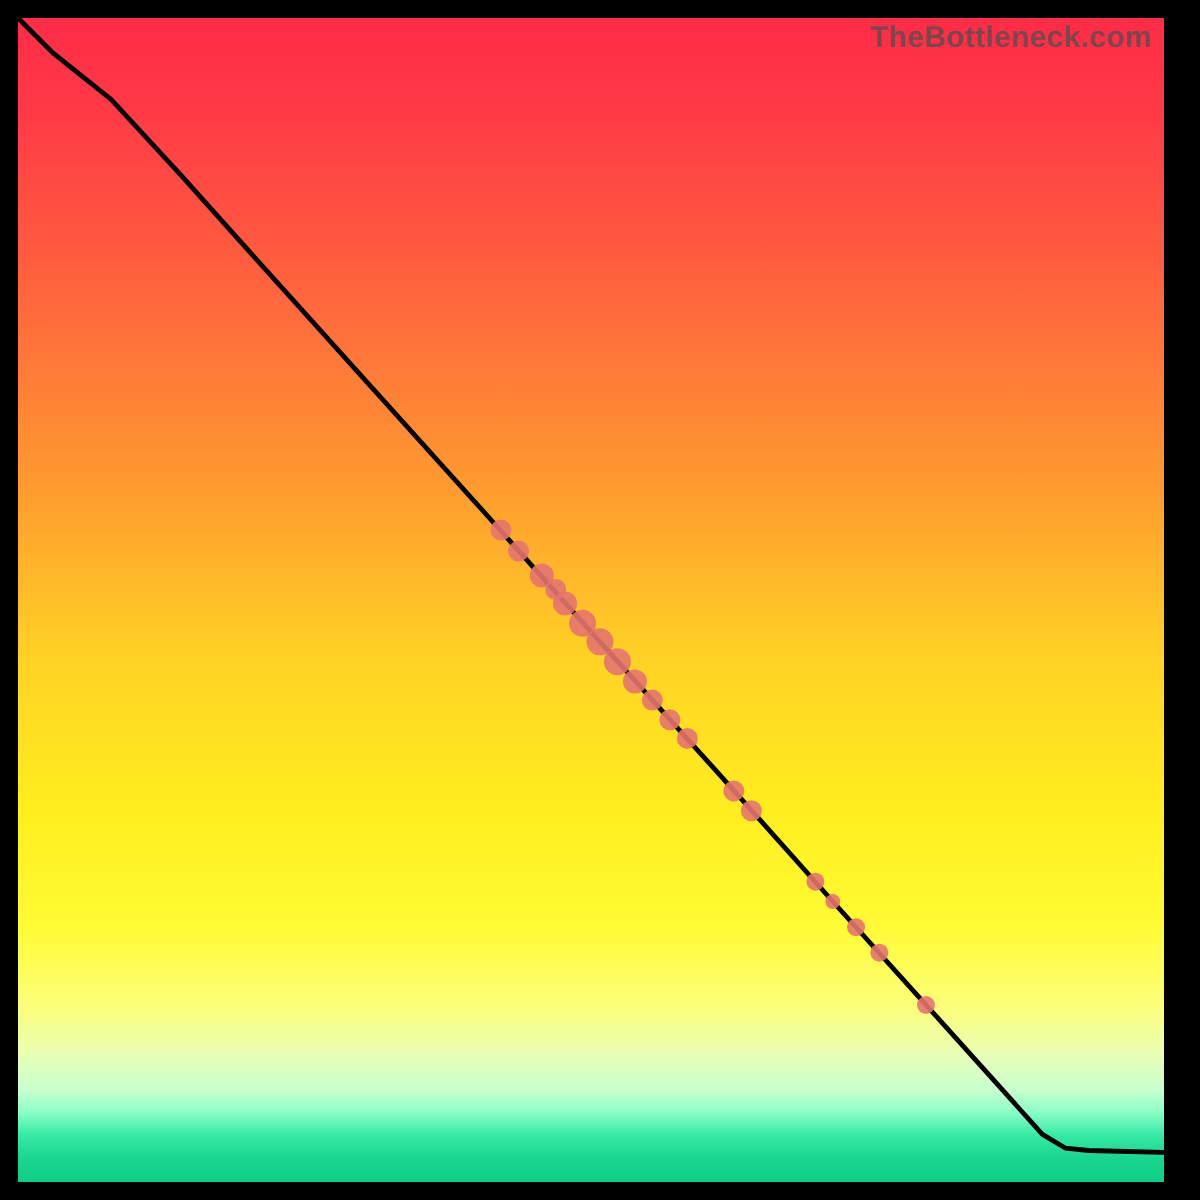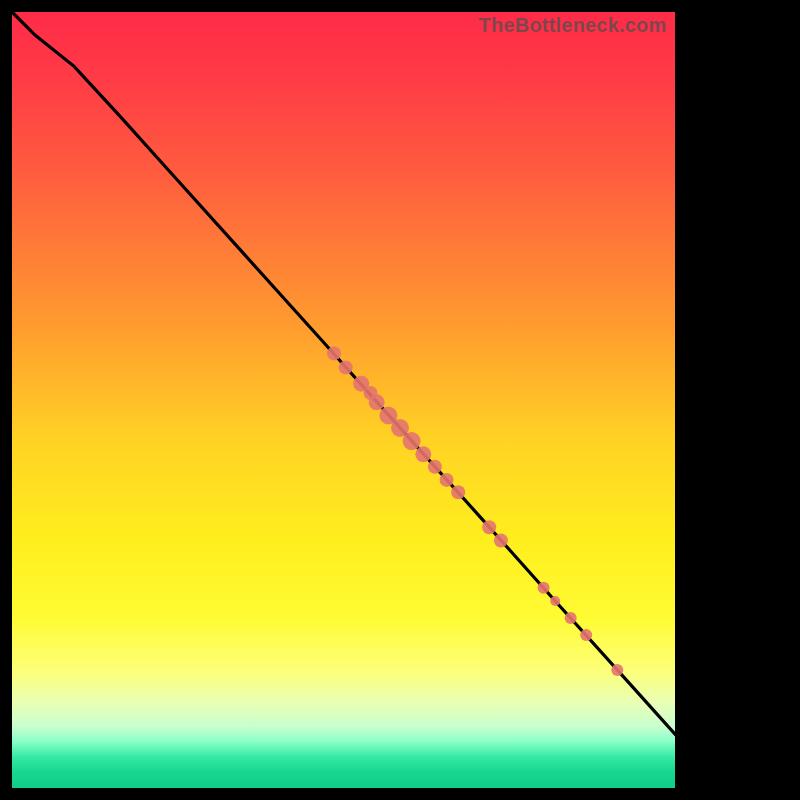--- a/index.html
+++ b/index.html
@@ -13,21 +13,21 @@
   }
   .outer {
     position: absolute;
     inset: 0;
     background: #000;
   }
   .plot {
     position: absolute;
     left: 12px;
     top: 12px;
-    width: 663px;
+    width: 764px;
     height: 776px;
     background: linear-gradient(to bottom,
       #ff2b47 0%,
       #ff3a46 8%,
       #ff5a3f 20%,
       #ff7a38 30%,
       #ff9a2f 40%,
       #ffd224 55%,
       #ffee1e 68%,
       #fffb33 78%,

